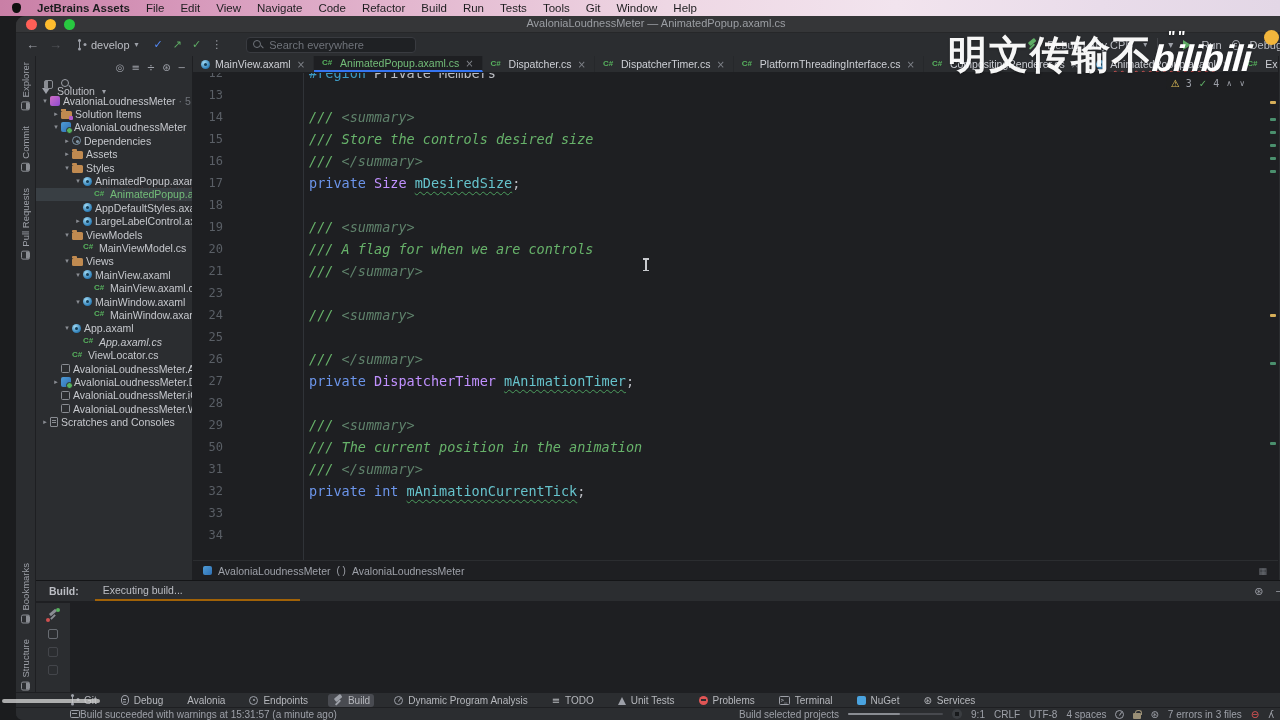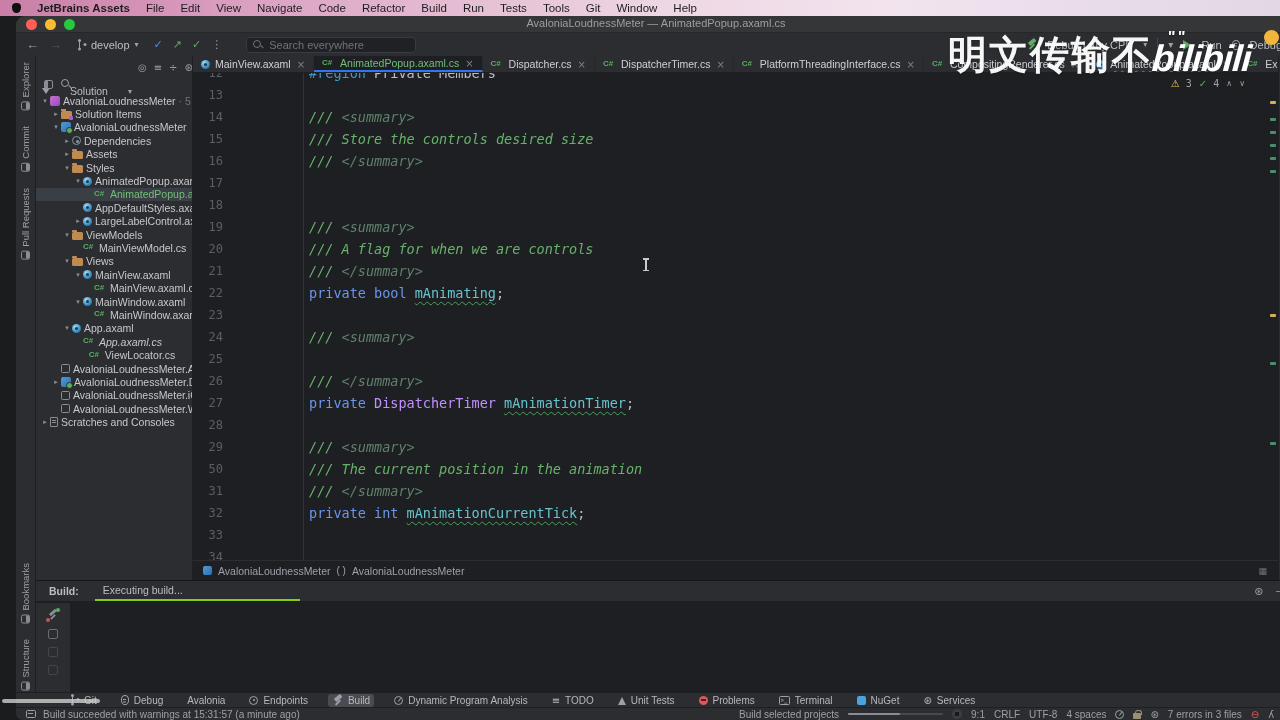--- a/index.html
+++ b/index.html
@@ -43,21 +43,21 @@
   .rstrip{position:absolute;left:1262px;top:40px;width:18px;height:636px;background:#2b2d30;border-left:1px solid #1e1f22;}
   .vgroup{position:absolute;left:0;width:100%;display:flex;flex-direction:column;align-items:center;gap:16px;}
   .vlabel{writing-mode:vertical-rl;font-size:9.5px;color:#9da0a8;display:flex;align-items:center;gap:4px;}
   .lstrip .vlabel{transform:rotate(180deg);}
   .pane-ic{width:9px;height:9px;border:1px solid #8a8d93;border-radius:2px;position:relative;flex:none;}
   .pane-ic::before{content:"";position:absolute;left:0;top:0;bottom:0;width:3px;background:#8a8d93;}
 
   
   .solution{position:absolute;left:20px;top:40px;width:157px;height:524px;background:#2b2d30;border-right:1px solid #1e1f22;overflow:hidden;}
   .sol-head{display:flex;align-items:center;gap:6px;height:18px;padding:0 6px;color:#bcbec4;font-size:10.5px;margin-top:2px;}
-  .sol-title{display:flex;align-items:center;gap:20px;margin-top:48px;}
+  .sol-title{display:flex;align-items:center;gap:7px;margin-top:48px;}
   .funnel{width:0;height:0;border-left:4px solid transparent;border-right:4px solid transparent;border-top:6px solid #9da0a8;}
   .sol-tools{margin-left:auto;display:flex;gap:7px;color:#9da0a8;font-size:10px;}
   .sol-row2{display:flex;align-items:center;gap:8px;height:16px;padding:0 8px;color:#9da0a8;}
   .tree{margin-top:2px;font-size:10.5px;color:#c6c8cd;}
   .trow{display:flex;align-items:center;height:13.4px;white-space:nowrap;overflow:hidden;}
   .trow.sel{background:#393f44;}
   .tchev{width:10px;flex:none;font-size:7px;color:#8a8d93;text-align:center;}
   .tlabel{margin-left:3px;}
   .tlabel.err{text-decoration:underline wavy #d05050 1px;text-underline-offset:2px;}
   .tlabel.green{color:#73bd79;}
@@ -144,41 +144,41 @@
   .breadcrumbs{position:absolute;left:0;top:504px;width:100%;height:20px;border-top:1px solid #2b2d30;
     display:flex;align-items:center;gap:6px;padding:0 10px;font-size:10.5px;color:#9da0a8;background:#1e1f22;}
   .bc-ic{width:9px;height:9px;border-radius:2px;background:linear-gradient(135deg,#4f9cd6,#2e6fb4);}
   .ns-glyph{color:#9da0a8;font-size:10px;}
   .bc-right{margin-left:auto;color:#6f737a;font-size:9px;letter-spacing:1px;}
 
   
   .buildpanel{position:absolute;left:20px;top:564px;width:1260px;height:112px;background:#1e1f22;border-top:1px solid #141517;}
   .bp-head{display:flex;align-items:center;height:20px;padding-left:13px;font-size:10.5px;color:#bcbec4;background:#2b2d30;}
   .bp-label{font-weight:700;margin-right:16px;}
-  .bp-tab{position:relative;padding:2px 8px 3px 8px;min-width:205px;border-bottom:2px solid #84cc16;color:#bcbec4;}
+  .bp-tab{position:relative;padding:2px 8px 3px 8px;min-width:205px;border-bottom:2px solid #a16207;color:#bcbec4;}
   .bp-tools{margin-left:auto;display:flex;gap:12px;padding-right:14px;color:#9da0a8;font-size:11px;}
   .bp-side{position:absolute;left:0;top:22px;width:34px;bottom:0;background:#2b2d30;display:flex;flex-direction:column;align-items:center;gap:8px;padding-top:6px;}
   .bp-build-ic{width:12px;height:12px;position:relative;color:#8a8d93;}
   .bp-build-ic::before{content:"";position:absolute;left:2px;top:2px;width:8px;height:3px;background:currentColor;transform:rotate(-40deg);}
   .bp-build-ic::after{content:"";position:absolute;left:5px;top:5px;width:2px;height:6px;background:currentColor;transform:rotate(45deg);}
   .bp-build-ic .dotg{position:absolute;right:-1px;top:-1px;width:4px;height:4px;border-radius:50%;background:#57b25e;}
   .bp-build-ic .dotr{position:absolute;left:-1px;bottom:-1px;width:4px;height:4px;border-radius:50%;background:#d05050;}
   .bp-misc{width:10px;height:10px;border:1px solid #6f737a;border-radius:2px;opacity:.9;}
   .bp-misc.dim{opacity:.35;}
 
   
   .bottombar{position:absolute;left:0;top:676px;width:1280px;height:15px;background:#2b2d30;border-top:1px solid #1e1f22;
     display:flex;align-items:center;gap:16px;padding-left:50px;font-size:10px;color:#b6b8bd;}
   .bb-item{display:flex;align-items:center;gap:5px;white-space:nowrap;padding:0 4px;height:13px;border-radius:3px;}
   .bb-item.sel{background:#494b51;}
 
   
   .statusbar{position:absolute;left:0;top:691px;width:1280px;height:13px;background:#2b2d30;border-top:1px solid #1e1f22;
     display:flex;align-items:center;font-size:10px;color:#9da0a8;}
-  .sb-left{display:flex;align-items:center;gap:7px;padding-left:10px;}
+  .sb-left{display:flex;align-items:center;padding-left:10px;margin-left:44px;}
   .sb-win-ic{width:10px;height:8px;border:1px solid #9da0a8;border-radius:1.5px;position:relative;}
   .sb-win-ic::after{content:"";position:absolute;left:1px;top:1.5px;width:5px;height:1px;background:#9da0a8;}
   .sb-right{margin-left:auto;display:flex;align-items:center;gap:9px;padding-right:6px;}
   .progress{width:95px;height:2.5px;background:#47494e;border-radius:2px;position:relative;}
   .progress::after{content:"";position:absolute;left:0;top:0;height:100%;width:55%;background:#8a8d93;border-radius:2px;}
   .red{color:#e05555;} .greenflag{color:#57b25e;font-size:9px;}
 
   
   .wm-text{position:absolute;left:948px;top:28px;font-size:39px;font-weight:700;color:#fff;opacity:.96;
     text-shadow:0 1px 3px rgba(0,0,0,.25);letter-spacing:2px;white-space:nowrap;z-index:50;}
@@ -406,21 +406,21 @@
         <div class="trow" style="padding-left: 26px;">
           <span class="tchev glyph">▾</span>
           <span class="ic ic-axaml"></span>
           <span class="tlabel">App.axaml</span>
         </div>
         <div class="trow" style="padding-left: 37px; font-style: italic;">
           <span class="tchev glyph"></span>
           <span class="ic ic-cs"></span>
           <span class="tlabel">App.axaml.cs</span>
         </div>
-        <div class="trow" style="padding-left: 26px; justify-content: center;">
+        <div class="trow" style="padding-left: 26px;">
           <span class="tchev glyph"></span>
           <span class="ic ic-cs"></span>
           <span class="tlabel">ViewLocator.cs</span>
         </div>
         <div class="trow" style="padding-left: 15px;">
           <span class="tchev glyph"></span>
           <span class="ic ic-projplain"></span>
           <span class="tlabel">AvaloniaLoudnessMeter.Andro</span>
         </div>
         <div class="trow" style="padding-left: 15px;">
@@ -506,40 +506,37 @@
           <div class="cl">
             <span class="ln">15</span>
             <span class="ct"><span class="t-doc">/// Store the controls desired size</span></span>
           </div>
           <div class="cl">
             <span class="ln">16</span>
             <span class="ct"><span class="t-doc">/// </span><span class="t-tag">&lt;/summary&gt;</span></span>
           </div>
           <div class="cl">
             <span class="ln">17</span>
+            <span class="ct"><span class="t-kw">private </span><span class="t-ty">Size </span><span class="t-fld">mDesiredSize</span><span class="t-pl">;</span></span>
           </div>
           <div class="cl">
             <span class="ln">18</span>
             <span class="ct"></span>
           </div>
           <div class="cl">
             <span class="ln">19</span>
             <span class="ct"><span class="t-doc">/// </span><span class="t-tag">&lt;summary&gt;</span></span>
           </div>
           <div class="cl">
             <span class="ln">20</span>
             <span class="ct"><span class="t-doc">/// A flag for when we are controls</span></span>
           </div>
           <div class="cl">
             <span class="ln">21</span>
             <span class="ct"><span class="t-doc">/// </span><span class="t-tag">&lt;/summary&gt;</span></span>
-          </div>
-          <div class="cl">
-            <span class="ln">22</span>
-            <span class="ct"><span class="t-kw">private </span><span class="t-kw">bool </span><span class="t-fld">mAnimating</span><span class="t-pl">;</span></span>
           </div>
           <div class="cl">
             <span class="ln">23</span>
             <span class="ct"></span>
           </div>
           <div class="cl">
             <span class="ln">24</span>
             <span class="ct"><span class="t-doc">/// </span><span class="t-tag">&lt;summary&gt;</span></span>
           </div>
           <div class="cl">

